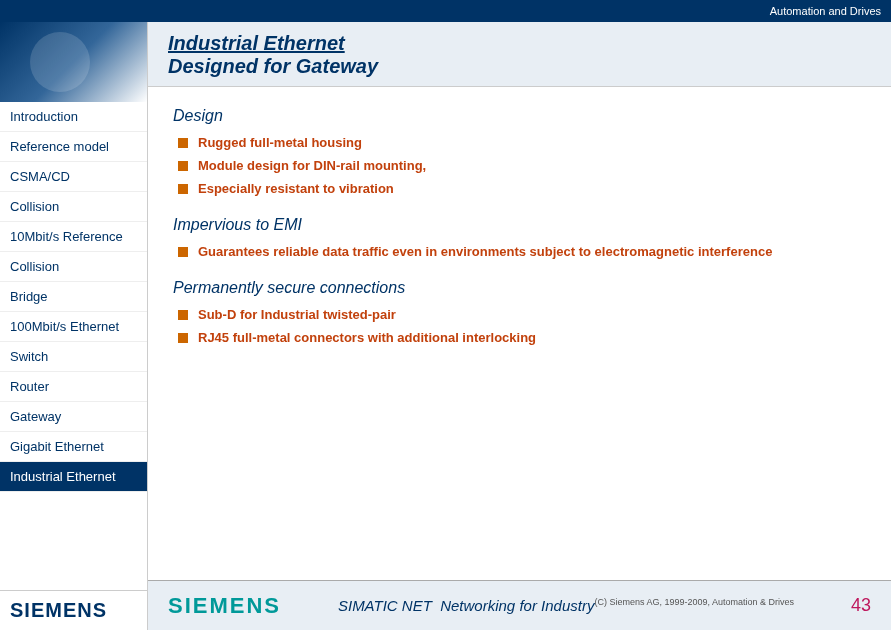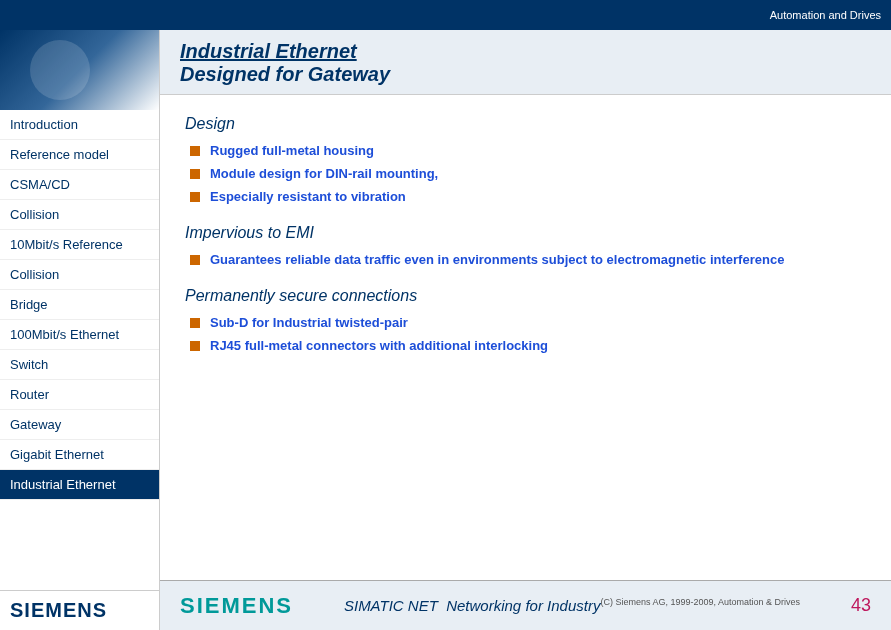--- a/index.html
+++ b/index.html
@@ -4,35 +4,35 @@
   <style>
     * { margin: 0; padding: 0; box-sizing: border-box; }
     body { width: 891px; height: 630px; font-family: Arial, sans-serif; display: flex; flex-direction: column; overflow: hidden; background: #fff; }
 
     .top-bar {
       background: #003366;
       color: white;
       text-align: right;
       padding: 3px 10px;
       font-size: 11px;
-      height: 30px;
+      height: 22px;
       display: flex;
       align-items: center;
       justify-content: flex-end;
     }
 
     .main-area {
       display: flex;
       flex: 1;
       overflow: hidden;
     }
 
     
     .sidebar {
-      width: 160px;
+      width: 148px;
       background: #fff;
       border-right: 1px solid #ccc;
       display: flex;
       flex-direction: column;
       flex-shrink: 0;
     }
 
     .sidebar-logo {
       height: 80px;
       background: #003366;
@@ -149,21 +149,21 @@
       width: 10px;
       height: 10px;
       background: #cc6600;
       flex-shrink: 0;
       margin-right: 10px;
       margin-top: 3px;
     }
 
     .bullet-text {
       font-size: 13px;
-      color: #1d4ed8;
+      color: #c2410c;
       font-weight: bold;
     }
 
     .section-gap {
       margin-top: 20px;
     }
 
     
     .footer {
       background: #e8eef4;

